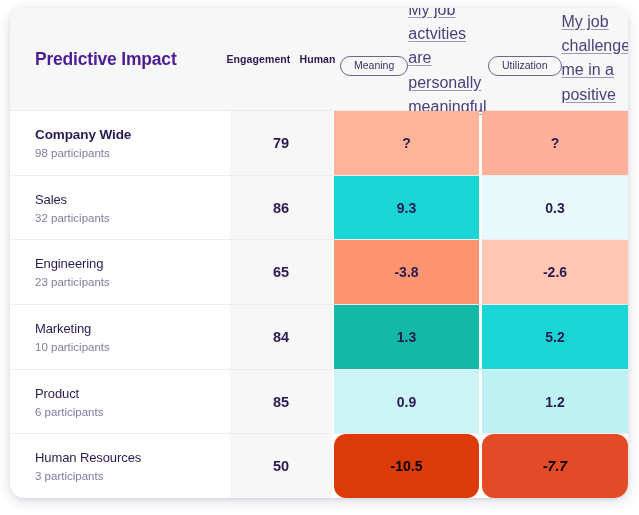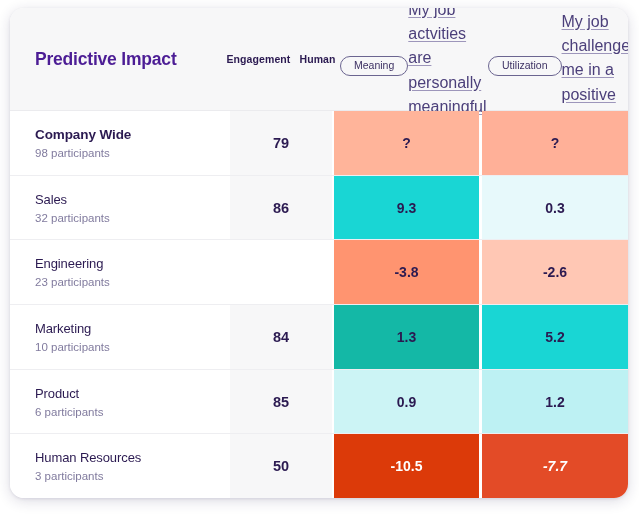--- a/index.html
+++ b/index.html
@@ -146,21 +146,21 @@
   }
 
   .cell-driver {
     display: flex; align-items: center; justify-content: center;
     font-size: 14px;
     font-weight: 700;
     color: #2b1a51;
   }
   .cell-d0 { left: 324px; width: 145px; }
   .cell-d1 { left: 472px; width: 146px; }
-  .cell-driver.light-text { color: #ffffff; }
+  .cell-driver.light-text { color: #000000; border-radius: 12px; }
 </style>
 </head>
 <body>
 
 <div id="stage">
   <div class="card">
 
     <div class="thead">
       <div class="col-name title">Predictive Impact</div>
 
@@ -197,20 +197,21 @@
           </div>
           <div class="cell cell-score">86</div>
           <div class="cell cell-driver cell-d0" style="background: rgb(25, 214, 212);">9.3</div>
           <div class="cell cell-driver cell-d1" style="background: rgb(231, 249, 251);">0.3</div>
         </div>
         <div class="row">
           <div class="cell cell-name">
             <div class="seg-name">Engineering</div>
             <div class="seg-count">23 participants</div>
           </div>
+          <div class="cell cell-score">65</div>
           <div class="cell cell-driver cell-d0" style="background: rgb(255, 148, 112);">-3.8</div>
           <div class="cell cell-driver cell-d1" style="background: rgb(255, 199, 180);">-2.6</div>
         </div>
         <div class="row">
           <div class="cell cell-name">
             <div class="seg-name">Marketing</div>
             <div class="seg-count">10 participants</div>
           </div>
           <div class="cell cell-score">84</div>
           <div class="cell cell-driver cell-d0" style="background: #14b8a6;">1.3</div>

